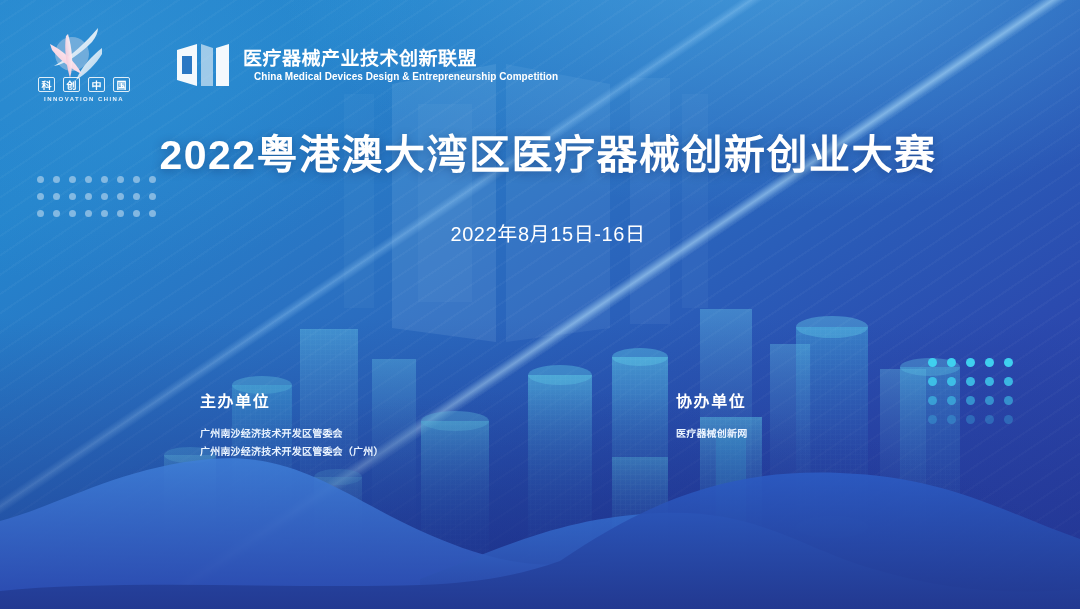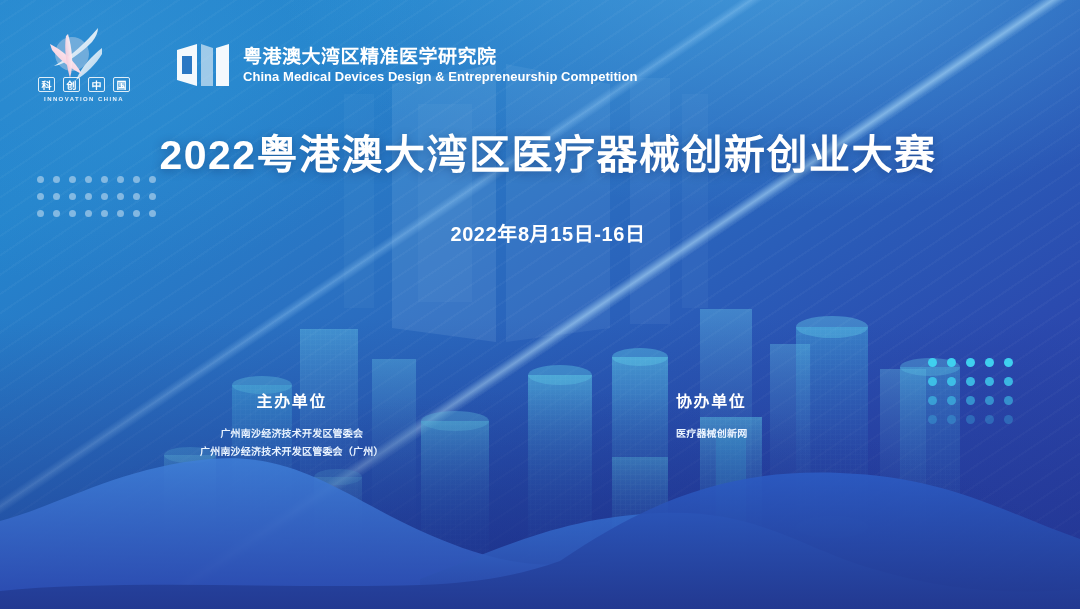--- a/index.html
+++ b/index.html
@@ -98,45 +98,45 @@
 
   .logo-div{ width:1px; height:0; }
 
   .logo-cmdc{ display:flex; align-items:center; gap:12px; }
   .logo-cmdc .mark{ width:56px; height:50px; }
   .logo-cmdc .mark svg{ display:block; width:100%; height:100%; }
   .logo-cmdc .txt .cn{
     font-size:19px; font-weight:700; color:#ffffff; letter-spacing:.5px; line-height:1.15;
   }
   .logo-cmdc .txt .en{
-    font-size:13px; font-weight:700; color:#ffffff; letter-spacing:.05px;
-    margin-top:2px; white-space:nowrap;
+    font-size:10px; font-weight:700; color:#ffffff; letter-spacing:.05px;
+    margin-top:2px; white-space:nowrap;margin-left:11px;
   }
 
   
   .titles{ position:absolute; left:16px; right:0; top:128px; text-align:center; z-index:6; }
   .title-1{
     font-size:41px; font-weight:700; color:#fff; letter-spacing:1.5px;
     line-height:1.32; white-space:nowrap;
     text-shadow:0 2px 10px rgba(8,30,80,.35);
   }
   .title-2{
     font-size:41px; font-weight:700; color:#fff; letter-spacing:.6px;
     line-height:1.32; white-space:nowrap; margin-top:8px;
     text-shadow:0 2px 10px rgba(8,30,80,.35);
   }
   .date{
     margin-top:36px;
-    font-size:20px; font-weight:700; color:#ffffff; letter-spacing:.6px;
+    font-size:20px; font-weight:400; color:#ffffff; letter-spacing:.6px;
   }
 
   
   .orgs{ position:absolute; left:0; right:0; top:388px; z-index:6; }
   .org{ position:absolute; }
-  .org-left{ left:200px;text-align:center; }
+  .org-left{ left:200px; }
   .org-right{ left:676px; }
   .org h3{
     font-size:16px; font-weight:700; color:#ffffff; letter-spacing:1.6px;
     margin-bottom:13px;
   }
   .org p{
     font-size:10px; font-weight:700; color:#eaf4ff; letter-spacing:.2px;
     line-height:1.78; white-space:nowrap;
   }
 </style>
@@ -355,21 +355,21 @@
         <svg viewBox="0 0 56 50" aria-hidden="true">
           <g fill="#ffffff">
             <path d="M2 10 L22 4 L22 46 L2 40 Z" opacity=".95"></path>
             <rect x="7" y="16" width="10" height="18" fill="#2a78c4"></rect>
             <path d="M26 4 L38 8 L38 46 L26 46 Z" opacity=".55"></path>
             <path d="M41 8 L54 4 L54 46 L41 46 Z" opacity=".95"></path>
           </g>
         </svg>
       </div>
       <div class="txt">
-        <div class="cn">粤港澳大湾区精准医学研究院</div>
+        <div class="cn">医疗器械产业技术创新联盟</div>
         <div class="en">China Medical Devices Design &amp; Entrepreneurship Competition</div>
       </div>
     </div>
   </div>
 
   <div class="titles">
     <div class="title-1">2022粤港澳大湾区医疗器械创新创业大赛</div>
     <div class="date">2022年8月15日-16日</div>
   </div>
 

